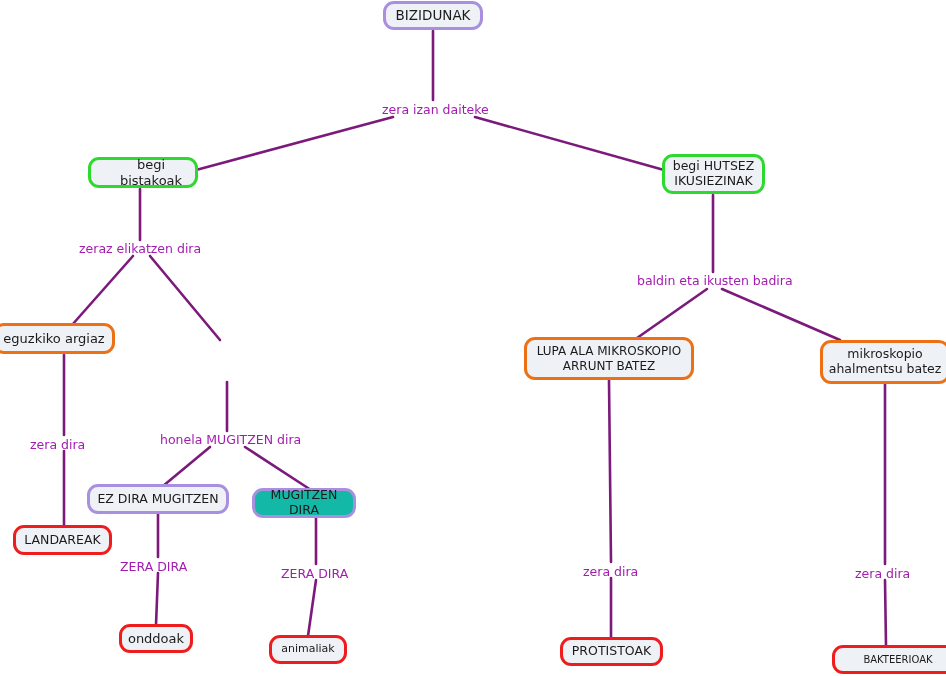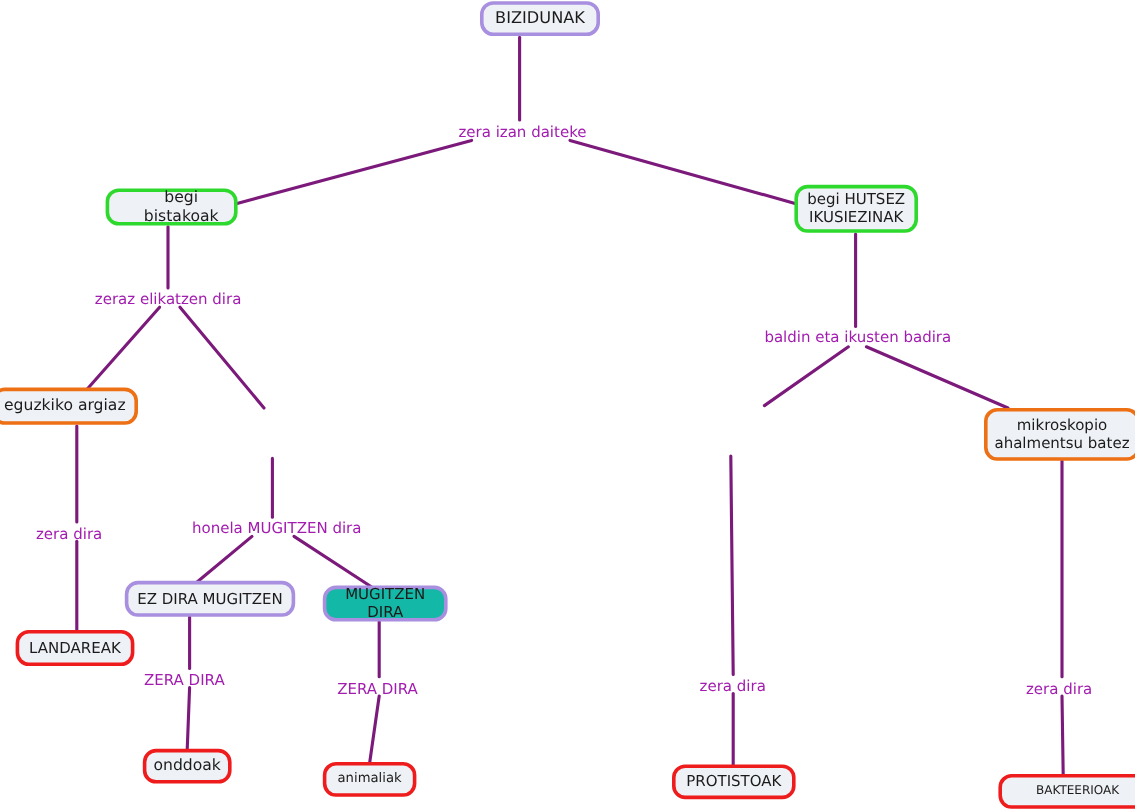--- a/index.html
+++ b/index.html
@@ -35,21 +35,21 @@
     border-radius: 11px;
     display: flex;
     align-items: center;
     justify-content: center;
     text-align: center;
     color: #1b1b1b;
     line-height: 1.18;
     white-space: pre-line;
     z-index: 5;
   }
-  .node.purple { border-color: #a98fe0; border-width: 3px; margin-left: 17px; }
+  .node.purple { border-color: #a98fe0; border-width: 3px; }
   .node.green  { border-color: #2ed92e; border-width: 3px; }
   .node.orange { border-color: #ed7014; border-width: 3px; }
   .node.red    { border-color: #ee1c1c; border-width: 3px; }
 
   .link-label {
     position: absolute;
     color: #a21caf;
     font-size: 12.5px;
     line-height: 1.15;
     white-space: nowrap;
@@ -83,20 +83,22 @@
       <polyline points="609,380 611,562" fill="none" stroke="#7c1a7c" stroke-width="2.6" stroke-linecap="round" stroke-linejoin="round"></polyline>
       <polyline points="611,578 611,638" fill="none" stroke="#7c1a7c" stroke-width="2.6" stroke-linecap="round" stroke-linejoin="round"></polyline>
       <polyline points="885,384 885,564" fill="none" stroke="#7c1a7c" stroke-width="2.6" stroke-linecap="round" stroke-linejoin="round"></polyline>
       <polyline points="885,580 886,646" fill="none" stroke="#7c1a7c" stroke-width="2.6" stroke-linecap="round" stroke-linejoin="round"></polyline>
     </svg>
 <div class="node purple" style="left: 383px; top: 1px; width: 100px; height: 29px; font-size: 13.5px; background: rgb(238, 241, 245);">BIZIDUNAK</div>
     <div class="node green" style="left: 88px; top: 157px; width: 110px; height: 31px; font-size: 13px; background: rgb(238, 241, 245); padding-left: 16px;">begi bistakoak</div>
     <div class="node green" style="left: 662px; top: 154px; width: 103px; height: 40px; font-size: 12.5px; background: rgb(238, 241, 245);">begi HUTSEZ
 IKUSIEZINAK</div>
     <div class="node orange" style="left: -7px; top: 323px; width: 122px; height: 31px; font-size: 13px; background: rgb(238, 241, 245);">eguzkiko argiaz</div>
+    <div class="node orange" style="left: 524px; top: 337px; width: 170px; height: 43px; font-size: 12px; background: rgb(238, 241, 245);">LUPA ALA MIKROSKOPIO
+ARRUNT BATEZ</div>
     <div class="node orange" style="left: 820px; top: 340px; width: 130px; height: 44px; font-size: 12.5px; background: rgb(238, 241, 245);">mikroskopio
 ahalmentsu batez</div>
     <div class="node purple" style="left: 87px; top: 484px; width: 142px; height: 30px; font-size: 12.5px; background: rgb(238, 241, 245);">EZ DIRA MUGITZEN</div>
     <div class="node purple" style="left: 252px; top: 488px; width: 104px; height: 30px; font-size: 12.5px; background: #14b8a6;">MUGITZEN DIRA</div>
     <div class="node red" style="left: 13px; top: 525px; width: 99px; height: 30px; font-size: 12.5px; background: rgb(238, 241, 245);">LANDAREAK</div>
     <div class="node red" style="left: 119px; top: 624px; width: 74px; height: 29px; font-size: 13px; background: rgb(238, 241, 245);">onddoak</div>
     <div class="node red" style="left: 269px; top: 635px; width: 78px; height: 29px; font-size: 11px; background: rgb(238, 241, 245);">animaliak</div>
     <div class="node red" style="left: 560px; top: 637px; width: 103px; height: 29px; font-size: 12.5px; background: rgb(238, 241, 245);">PROTISTOAK</div>
     <div class="node red" style="left: 832px; top: 645px; width: 132px; height: 29px; font-size: 10px; background: rgb(238, 241, 245);">BAKTEERIOAK</div>
     <div class="link-label" style="left: 382px; top: 103px;">zera izan daiteke</div>

